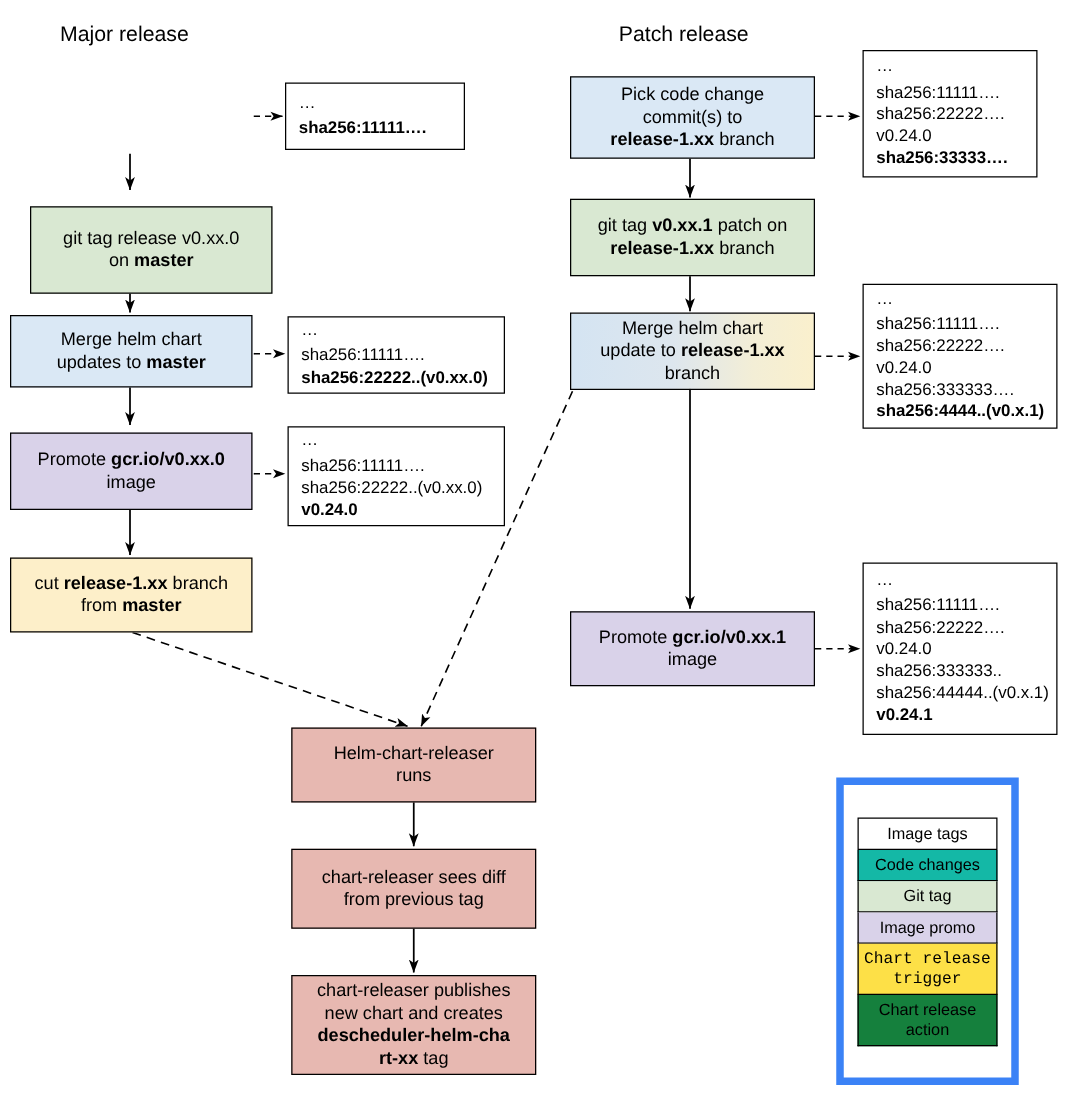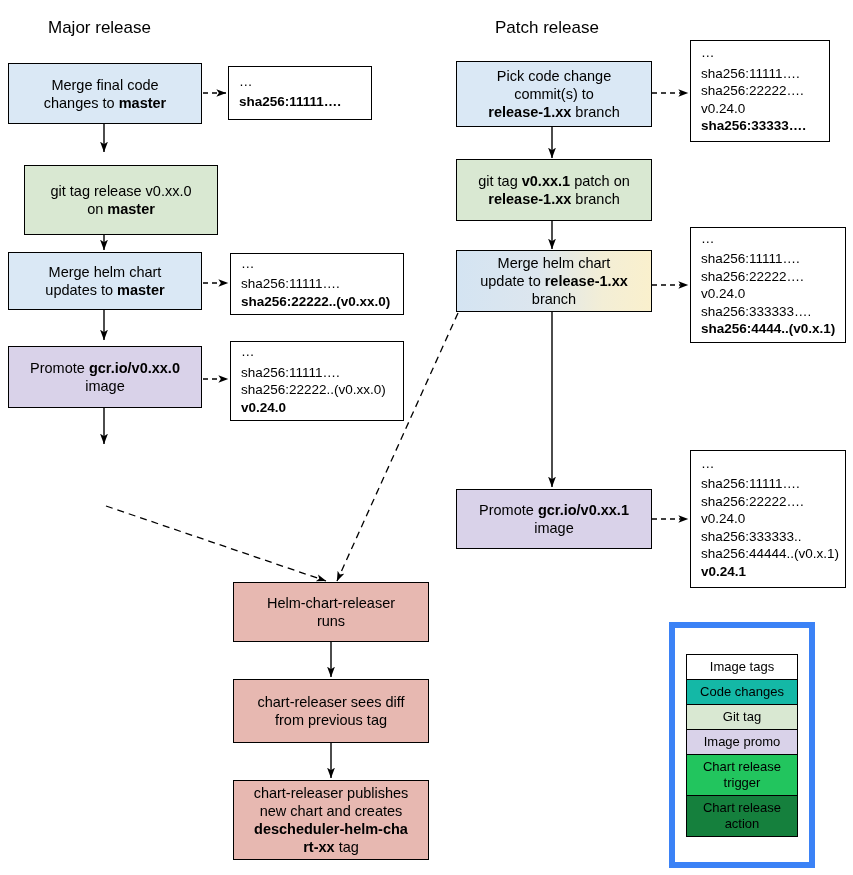--- a/index.html
+++ b/index.html
@@ -130,31 +130,31 @@
     <line x1="106" y1="506" x2="326" y2="581" stroke="#000" stroke-width="1.3" stroke-dasharray="7,5" marker-end="url(#ah)"></line>
     <line x1="458" y1="313" x2="337" y2="581" stroke="#000" stroke-width="1.3" stroke-dasharray="7,5" marker-end="url(#ah)"></line>
 
     <line x1="331" y1="641" x2="331" y2="677" stroke="#000" stroke-width="1.4" marker-end="url(#ah)"></line>
     <line x1="331" y1="742" x2="331" y2="778" stroke="#000" stroke-width="1.4" marker-end="url(#ah)"></line>
   </svg>
 
   <div class="col-title" style="left:48px; top:18px;">Major release</div>
   <div class="col-title" style="left:495px; top:18px;">Patch release</div>
 
-  <div class="node fill-code" style="left:8px;  top:63px;  width:194px; height:61px;">
-    <span class="t">Merge final code<br>changes to <b>master</b></span>
-  </div>
   <div class="node fill-git" style="left:8px;  top:165px; width:194px; height:70px;margin-left:16px;">
     <span class="t">git tag release v0.xx.0<br>on <b>master</b></span>
   </div>
   <div class="node fill-code" style="left:8px;  top:252px; width:194px; height:58px;">
     <span class="t">Merge helm chart<br>updates to <b>master</b></span>
   </div>
   <div class="node fill-promo" style="left:8px;  top:346px; width:194px; height:62px;">
     <span class="t">Promote <b>gcr.io/v0.xx.0</b><br>image</span>
+  </div>
+  <div class="node fill-trigger" style="left:8px;  top:446px; width:194px; height:60px;">
+    <span class="t">cut <b>release-1.xx</b> branch<br>from <b>master</b></span>
   </div>
 
   <div class="node fill-code" style="left:456px; top:61px;  width:196px; height:66px;">
     <span class="t">Pick code change<br>commit(s) to<br><b>release-1.xx</b> branch</span>
   </div>
   <div class="node fill-git" style="left:456px; top:159px; width:196px; height:62px;">
     <span class="t">git tag <b>v0.xx.1</b> patch on<br><b>release-1.xx</b> branch</span>
   </div>
   <div class="node fill-grad" style="left:456px; top:250px; width:196px; height:62px;">
     <span class="t">Merge helm chart<br>update to <b>release-1.xx</b><br>branch</span>
@@ -224,21 +224,21 @@
       </div>
       <div class="lrow" style="background: #14b8a6;">
         <span>Code changes</span>
       </div>
       <div class="lrow" style="background: rgb(217, 232, 210);">
         <span>Git tag</span>
       </div>
       <div class="lrow" style="background: rgb(217, 210, 233);">
         <span>Image promo</span>
       </div>
-      <div class="lrow" style="background: #22c55e;">
+      <div class="lrow" style="background: #fde047; font-family: Liberation Mono, monospace;">
         <span>Chart release trigger</span>
       </div>
       <div class="lrow" style="background: #15803d;">
         <span>Chart release action</span>
       </div>
     </div>
 
 </div>
 
 </body></html>

